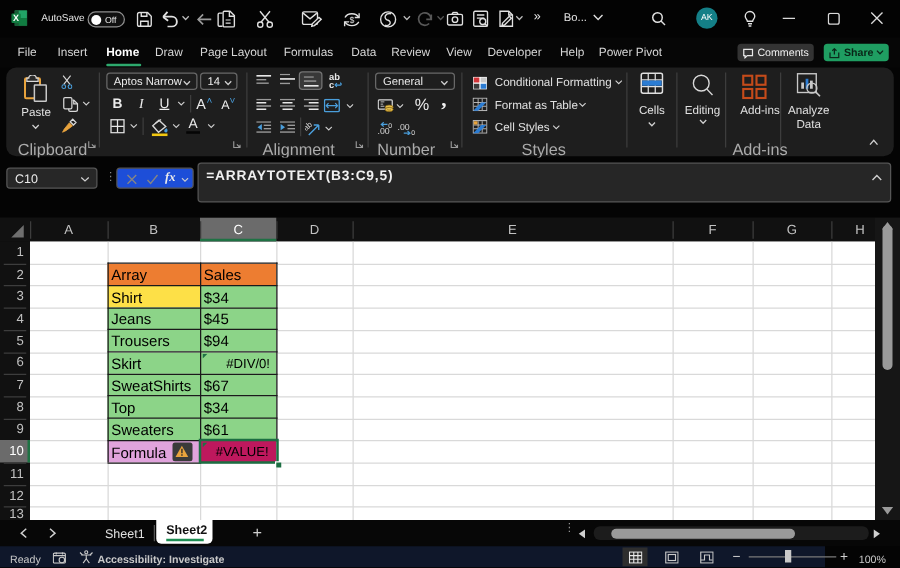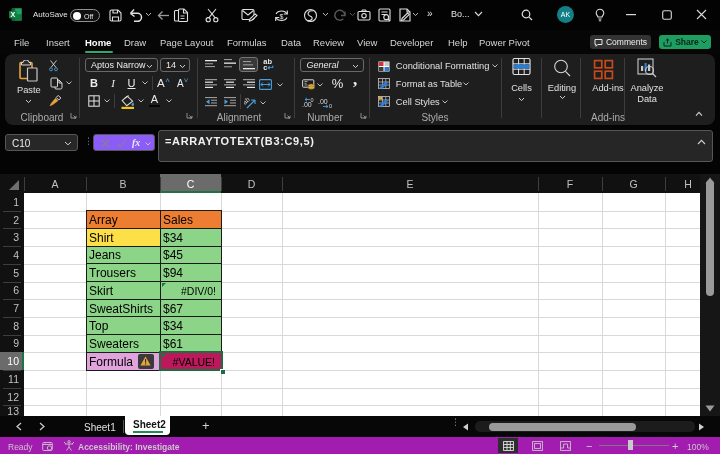--- a/index.html
+++ b/index.html
@@ -9,35 +9,35 @@
 svg{display:block}
 
 #titlebar{position:absolute;left:0;top:0;width:720px;height:30px;background:#030303;}
 .ttxt{color:#e4e4e4;font-size:8px;}
 
 #menurow{position:absolute;left:0;top:30px;width:720px;height:24px;background:#060606;}
 .mtab{position:absolute;top:0;height:24px;display:flex;align-items:center;color:#d6d6d6;font-size:9.5px;}
 
 #ribbon{position:absolute;left:5px;top:54px;width:710px;height:71px;background:#1e1e1e;border-radius:8px;}
 .gsep{position:absolute;top:4px;height:60px;width:1px;background:#3d3d3d;}
-.glabel{position:absolute;top:58px;height:12px;font-size:10px;color:#ababab;text-align:center;}
+.glabel{position:absolute;top:58px;height:12px;font-size:13px;color:#ababab;text-align:center;}
 .rtext{color:#e0e0e0;font-size:9.3px;}
 .combo{position:absolute;border:1px solid #686868;border-radius:3px;color:#ececec;font-size:9px;display:flex;align-items:center;background:#1e1e1e;}
 .launch{position:absolute;width:7px;height:7px;}
 
 #frow{position:absolute;left:0;top:126px;width:720px;height:48px;background:#040404;}
 .fbox{position:absolute;background:#272727;border:1px solid #565656;border-radius:3px;}
 
 #grid{position:absolute;left:0;top:174px;width:720px;height:242px;background:#0d0d0d;overflow:hidden;}
 .colhdr{position:absolute;top:0;height:19px;color:#c2c2c2;font-size:10.5px;display:flex;align-items:center;justify-content:center;}
 .rowhdr{position:absolute;left:0;width:24px;color:#c2c2c2;font-size:10.5px;display:flex;align-items:center;justify-content:flex-end;padding-right:5px;}
 .cell{position:absolute;font-size:12px;color:#000;display:flex;align-items:center;padding-left:3px;padding-top:1px;}
 
 #tabbar{position:absolute;left:0;top:416px;width:720px;height:21px;background:#070707;color:#cfcfcf;}
-#statusbar{position:absolute;left:0;top:437px;width:720px;height:17px;background:#a21caf;color:#c9c9c9;font-size:8.5px;}
+#statusbar{position:absolute;left:0;top:437px;width:660px;height:17px;background:#0f172a;color:#c9c9c9;font-size:8.5px;}
 </style></head>
 <body>
 <div id="app">
 
 <div id="titlebar">
 
   <div class="ico" style="left:9px;top:8px;width:13px;height:13px;">
     <svg width="13" height="13" viewBox="0 0 13 13">
           <rect x="2.5" y="0" width="10.5" height="13" rx="1" fill="#185c37"></rect>
           <rect x="6" y="0.5" width="6.5" height="6" fill="#21a366"></rect>
@@ -393,21 +393,21 @@
         <path d="M0.5 0.5 L3 3 L5.5 0.5"></path>
       </svg>
   <div class="glabel" style="left:204px;width:60px;">Alignment</div>
   <svg class="launch" style="left:279px;top:58px;" width="7" height="7" viewBox="0 0 7 7" fill="none" stroke="#9a9a9a" stroke-width="0.9">
         <path d="M1 1 v5 h5"></path>
         <path d="M3.5 3.5 L6 6 M6 3.8 V6 H3.8"></path>
       </svg>
   <div class="gsep" style="left:288.5px;"></div>
 
   <div class="combo" style="left:295.4px;top:4px;width:64px;height:14px;">
-    <span style="margin-left:5px;font-style:italic;">General</span>
+    <span style="margin-left:5px;">General</span>
     <svg class="abs" style="right:4px;top:4.5px;" width="7" height="5" viewBox="0 0 7 5" fill="none" stroke="#cfcfcf" stroke-width="1">
           <path d="M1 1 L3.5 3.6 L6 1"></path>
         </svg>
   </div>
   <svg class="abs" style="left:296.8px;top:24.5px;" width="14" height="12" viewBox="0 0 14 12">
         <rect x="0.6" y="0.8" width="11.2" height="7.4" rx="0.8" fill="none" stroke="#d8d8d8" stroke-width="1"></rect>
         <path d="M2.5 2.5 h3 M2.5 4.3 h2 M2.5 6 h3" stroke="#bdbdbd" stroke-width="0.8"></path>
         <ellipse cx="9.3" cy="6.7" rx="3.2" ry="1.7" fill="#e8c04a" stroke="#7a5c16" stroke-width="0.6"></ellipse>
         <ellipse cx="9.3" cy="8.6" rx="3.2" ry="1.7" fill="#e8c04a" stroke="#7a5c16" stroke-width="0.6"></ellipse>
         <path d="M7.8 8.6 a1.6 0.8 0 0 0 3 0" fill="none" stroke="#7a5c16" stroke-width="0.5"></path>
@@ -517,21 +517,21 @@
 <div id="frow">
 
   <div class="fbox" style="left:5px;top:8px;width:73px;height:17px;">
     <span style="color:#ececec;font-size:10px;position:absolute;left:6px;top:2.5px;">C10</span>
     <svg class="abs" style="right:5px;top:6px;" width="8" height="5" viewBox="0 0 8 5" fill="none" stroke="#cfcfcf" stroke-width="1">
           <path d="M1 1 L4 3.8 L7 1"></path>
         </svg>
   </div>
   <div class="abs" style="left:84px;top:13px;color:#8a8a8a;font-size:9px;line-height:4px;">⋮</div>
 
-  <div class="fbox" style="left:93px;top:8px;width:62px;height:17px;background:#8b5cf6;">
+  <div class="fbox" style="left:93px;top:8px;width:62px;height:17px;background:#1d4ed8;">
     <svg class="abs" style="left:7px;top:4px;" width="9" height="9" viewBox="0 0 9 9" fill="none" stroke="#858585" stroke-width="1.1">
           <path d="M1 1 L8 8 M8 1 L1 8"></path>
         </svg>
     <svg class="abs" style="left:23px;top:4px;" width="10" height="9" viewBox="0 0 10 9" fill="none" stroke="#858585" stroke-width="1.1">
           <path d="M1 5 L3.5 7.8 L9 1"></path>
         </svg>
     <span style="position:absolute;left:38px;top:2px;color:#ececec;font-size:10px;font-style:italic;font-family:'Liberation Serif',serif;font-weight:bold;">fx</span>
     <svg class="abs" style="right:3px;top:6.5px;" width="6" height="4" viewBox="0 0 6 4" fill="none" stroke="#cfcfcf" stroke-width="0.9">
           <path d="M0.5 0.5 L3 3 L5.5 0.5"></path>
         </svg>

